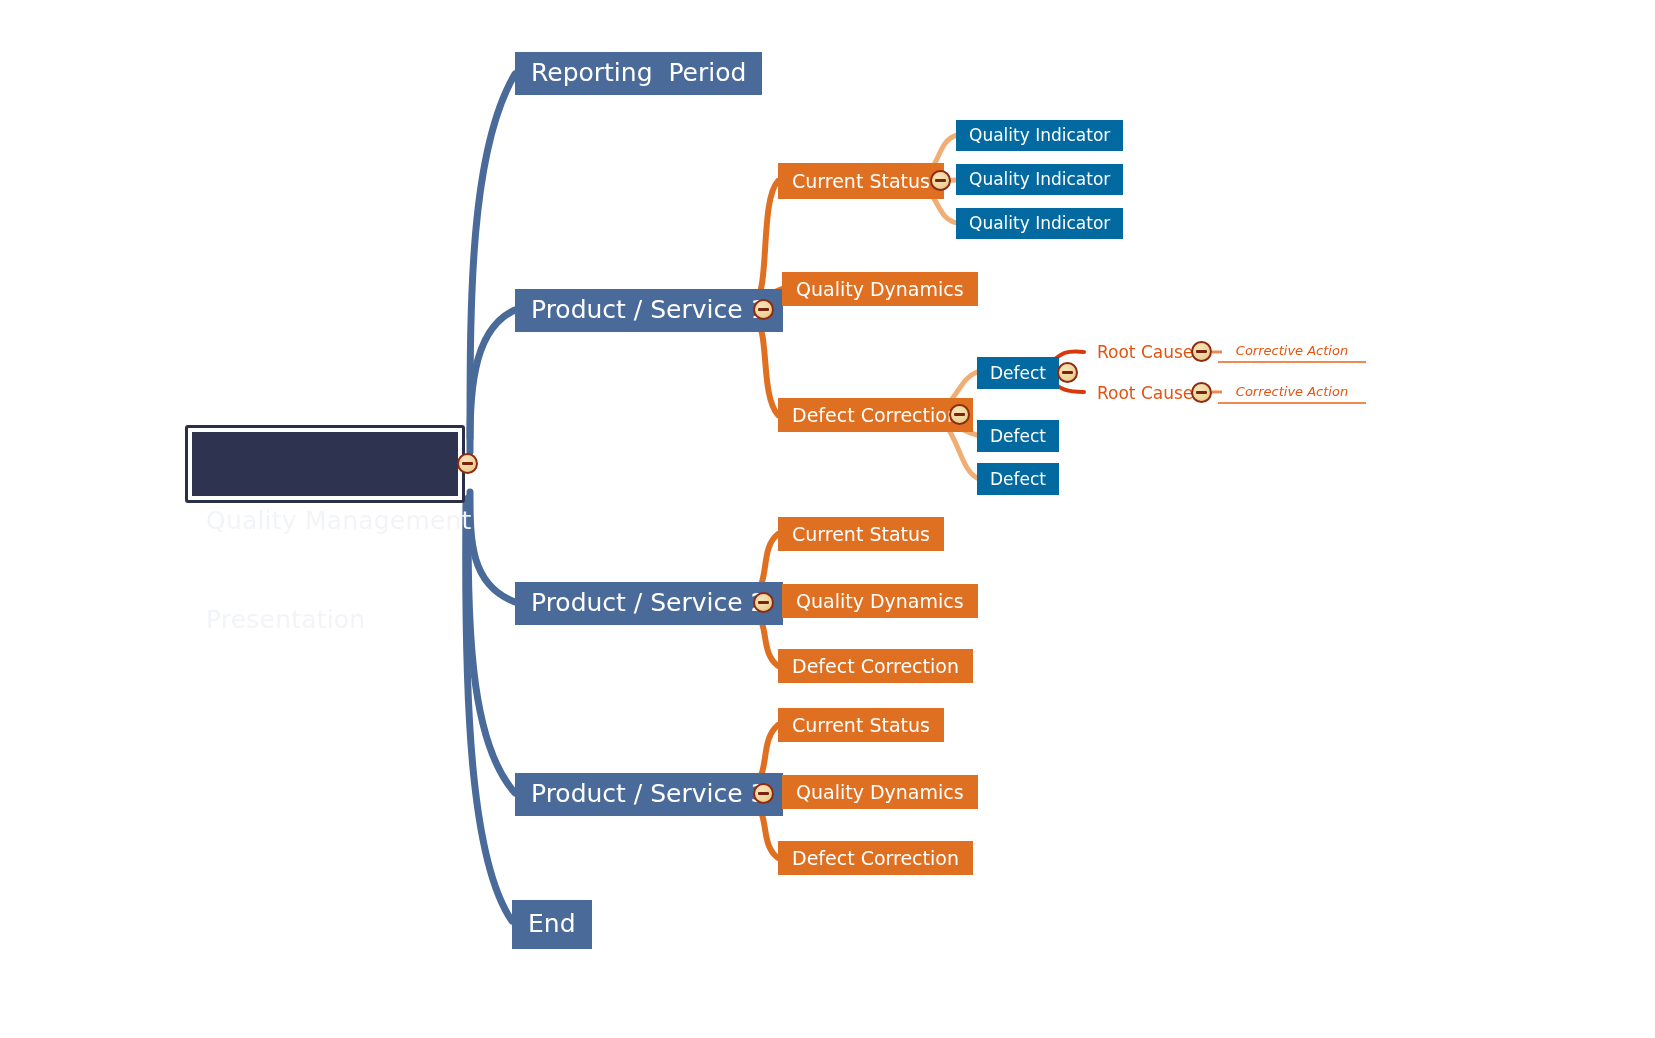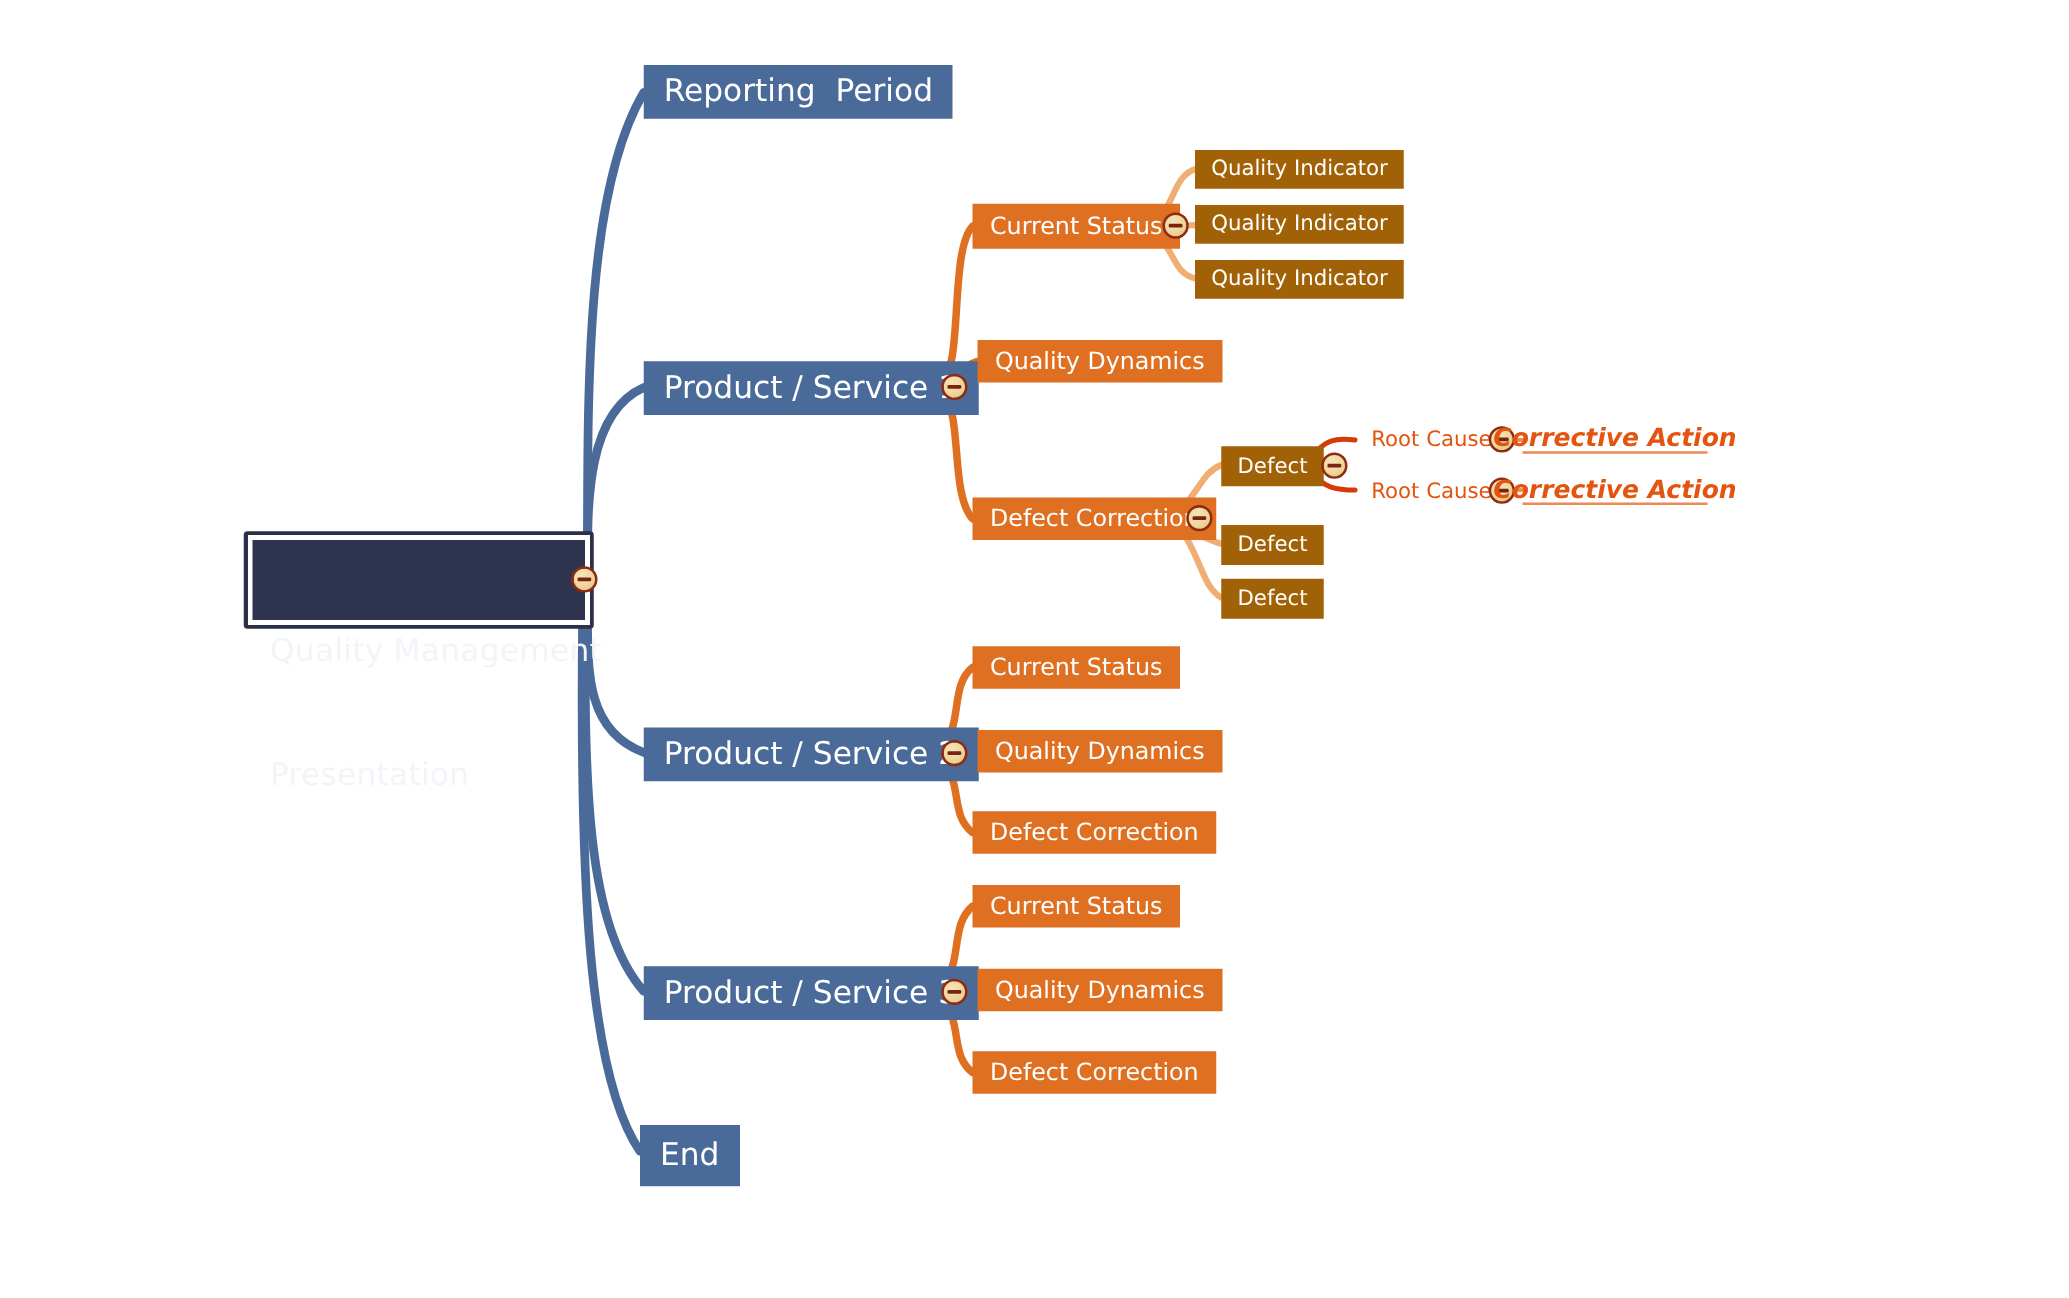--- a/index.html
+++ b/index.html
@@ -21,26 +21,26 @@
   }
   .root .rl{display:block;}
 
   
   .blue{background:#4a6b99;color:#ffffff;font-size:25px;padding:6px 16px 8px 16px;text-align:right;}
 
   
   .orange{background:#df7022;color:#ffffff;font-size:19px;padding:7px 14px 8px 14px;}
 
   
-  .orange-d{background:#a16207;color:#ffffff;font-size:17px;padding:6px 13px 7px 13px;}
+  .orange-d{background:#0369a1;color:#ffffff;font-size:17px;padding:6px 13px 7px 13px;}
 
   
   .txt{color:#e4540e;font-size:17px;background:transparent;padding:0;align-items:center;}
-  .txt-i{color:#e4540e;font-size:20px;background:transparent;padding:0 4px 2px 4px;
-         font-style:italic;border-bottom:2px solid #ec8a52;font-weight:bold;}
+  .txt-i{color:#e4540e;font-size:13px;background:transparent;padding:0 4px 2px 4px;
+         font-style:italic;border-bottom:2px solid #ec8a52;}
 
   
   .badge{position:absolute;width:21px;height:21px;border-radius:50%;
          background:radial-gradient(circle at 38% 32%, #f6e3b8 0%, #efd69d 55%, #e2bf7c 100%);
          border:2px solid #8d2b13;box-sizing:border-box;
          display:flex;align-items:center;justify-content:center;cursor:pointer;}
   .badge i{display:block;width:11px;height:3px;background:#7a2410;border-radius:1px;}
 </style>
 </head>
 <body>
@@ -81,21 +81,21 @@
 
     <path d="M755,594 C770,580 760,548 778,534" stroke="#df7022" stroke-width="6" fill="none" stroke-linecap="round"></path>
     <path d="M757,600 C770,600 772,600 782,601" stroke="#df7022" stroke-width="6" fill="none" stroke-linecap="round"></path>
     <path d="M755,610 C770,628 760,652 778,666" stroke="#df7022" stroke-width="6" fill="none" stroke-linecap="round"></path>
 
     <path d="M755,785 C770,770 760,740 778,725" stroke="#df7022" stroke-width="6" fill="none" stroke-linecap="round"></path>
     <path d="M757,791 C770,791 772,791 782,792" stroke="#df7022" stroke-width="6" fill="none" stroke-linecap="round"></path>
     <path d="M755,801 C770,820 760,844 778,858" stroke="#df7022" stroke-width="6" fill="none" stroke-linecap="round"></path>
   </svg>
 
-  <div class="node root" style="left:195px;top:425px;width:280px;height:78px;">
+  <div class="node root" style="left:185px;top:425px;width:280px;height:78px;">
     <span class="rl">Quality Management</span>
     <span class="rl">Presentation</span>
   </div>
   <div class="badge" style="left:457px;top:453px;">
     <i></i>
   </div>
 
   <div class="node blue" style="left:515px;top:52px;height:43px;">
     <span>Reporting  Period</span>
   </div>

